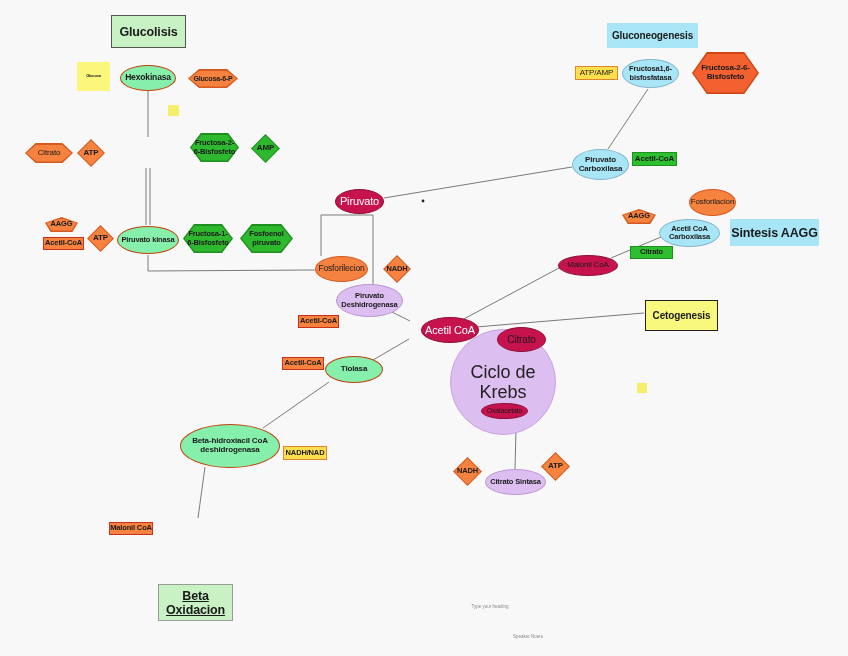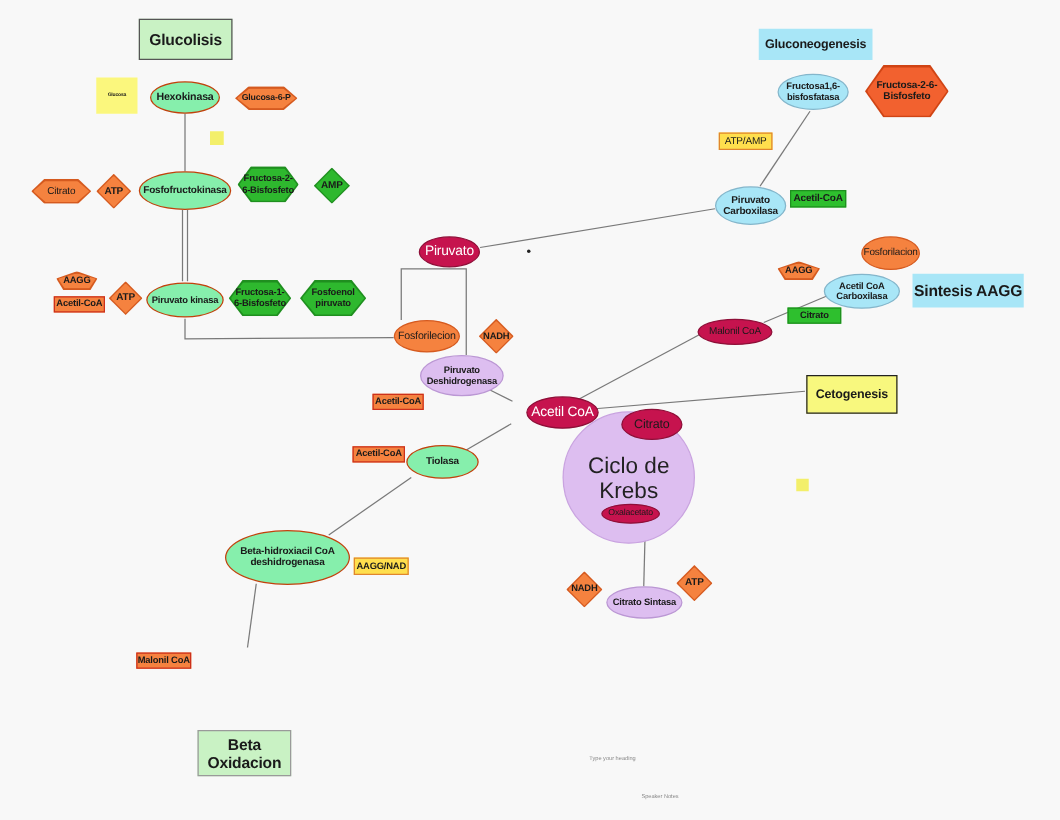--- a/index.html
+++ b/index.html
@@ -14,21 +14,21 @@
   .e-blue   { background:#a8e6f7; border:1px solid #84b6cb; }
   .e-purple { background:#ddbef0; border:1px solid #bb97d4; }
   .e-crimson{ background:#c6134e; border:1px solid #8e0f38; }
   .e-orange { background:#f5823f; border:1px solid #d55a1f; }
   .r-orange { background:#f5823f; border:1px solid #cc301c; }
   .r-green  { background:#2ebf2e; border:1px solid #1f8f1f; }
   .r-yellow { background:#ffdf4d; border:1px solid #e0862e; }
   .note     { background:#fbf77d; }
   .sq       { background:#f3ef6a; }
   .box-green  { background:#c9f2c4; border:1.5px solid #555; }
-  .box-green2 { background:#c9f2c4; border:1px solid #9a9a9a; }
+  .box-green2 { background:#c9f2c4; border:1px solid #9a9a9a;text-decoration:underline; }
   .box-blue   { background:#a8e6f7; }
   .box-yellow { background:#f8f87e; border:1.5px solid #222; }
   .krebs { background:#ddbef0; border:1px solid #c9a3e0; border-radius:50%;
            font-weight:normal; color:#222; letter-spacing:0; }
   
   .poly { background:none; }
   .poly .pb, .poly .pf { position:absolute; }
   .poly .pb { inset:0; clip-path:var(--cp); }
   .poly .pf { inset:1.5px; clip-path:var(--cp); }
   .poly .pt { position:relative; z-index:1; width:100%; padding:0 3px; }
@@ -83,21 +83,20 @@
   <div class="node poly hex p-orange f8 fw-n" style="left:25px;top:143px;width:48px;height:20px;">
     <span class="pb"></span>
       <span class="pf"></span>
     <span class="pt">Citrato</span>
   </div>
   <div class="node poly dia p-orange f8" style="left:77px;top:139px;width:28px;height:28px;">
     <span class="pb"></span>
       <span class="pf"></span>
     <span class="pt">ATP</span>
   </div>
-  <div class="node ellipse e-green f8" style="left:111px;top:137px;width:74px;height:31px;">Fosfofructokinasa</div>
   <div class="node poly hex p-green f75" style="left:190px;top:133px;width:49px;height:29px;">
     <span class="pb"></span>
       <span class="pf"></span>
     <span class="pt">Fructosa-2-6-Bisfosfeto</span>
   </div>
   <div class="node poly dia p-green f8" style="left:251px;top:134px;width:29px;height:29px;">
     <span class="pb"></span>
       <span class="pf"></span>
     <span class="pt">AMP</span>
   </div>
@@ -129,21 +128,21 @@
   <div class="node poly dia p-orange f75" style="left:383px;top:255px;width:28px;height:28px;">
     <span class="pb"></span>
       <span class="pf"></span>
     <span class="pt">NADH</span>
   </div>
   <div class="node ellipse e-purple f75" style="left:336px;top:284px;width:67px;height:33px;">Piruvato Deshidrogenasa</div>
   <div class="node r-orange f75" style="left:298px;top:315px;width:41px;height:13px;">Acetil-CoA</div>
   <div class="node ellipse e-crimson white f11 fw-n" style="left:405px;top:317px;width:58px;height:26px;margin-left:16px;">Acetil CoA</div>
 
   <div class="node box-blue f12" style="left:607px;top:23px;width:91px;height:25px;">Gluconeogenesis</div>
-  <div class="node r-yellow f8 fw-n" style="left:575px;top:66px;width:43px;height:14px;margin-top:40px;">ATP/AMP</div>
+  <div class="node r-yellow f8 fw-n" style="left:575px;top:66px;width:43px;height:14px;">ATP/AMP</div>
   <div class="node ellipse e-blue f75" style="left:622px;top:59px;width:57px;height:29px;">Fructosa1,6-bisfosfatasa</div>
   <div class="node poly hex p-odeep f8" style="left:692px;top:52px;width:67px;height:42px;">
     <span class="pb"></span>
       <span class="pf"></span>
     <span class="pt">Fructosa-2-6-Bisfosfeto</span>
   </div>
   <div class="node ellipse e-blue f8" style="left:572px;top:149px;width:57px;height:31px;">Piruvato Carboxilasa</div>
   <div class="node r-green f8" style="left:632px;top:152px;width:45px;height:14px;">Acetil-CoA</div>
 
   <div class="node ellipse e-orange f8 fw-n" style="left:689px;top:189px;width:47px;height:27px;">Fosforilacion</div>
@@ -170,20 +169,20 @@
   </div>
   <div class="node poly dia p-orange f8" style="left:541px;top:452px;width:29px;height:29px;">
     <span class="pb"></span>
       <span class="pf"></span>
     <span class="pt">ATP</span>
   </div>
 
   <div class="node ellipse e-green f8" style="left:325px;top:356px;width:58px;height:27px;">Tiolasa</div>
   <div class="node r-orange f75" style="left:282px;top:357px;width:42px;height:13px;">Acetil-CoA</div>
   <div class="node ellipse e-green f8" style="left:180px;top:424px;width:100px;height:44px;">Beta-hidroxiacil CoA deshidrogenasa</div>
-  <div class="node r-yellow f75" style="left:283px;top:446px;width:44px;height:14px;">AAGG/NAD</div>
+  <div class="node r-yellow f75" style="left:283px;top:446px;width:44px;height:14px;">NADH/NAD</div>
   <div class="node r-orange f75" style="left:109px;top:522px;width:44px;height:13px;">Malonil CoA</div>
   <div class="node box-green2 f125" style="left:158px;top:584px;width:75px;height:37px;">Beta Oxidacion</div>
 
   <div class="wm" style="left:458px;top:604px;width:64px;">Type your heading</div>
   <div class="wm" style="left:500px;top:634px;width:56px;">Speaker Notes</div>
 
 </div>
 
 </body></html>

